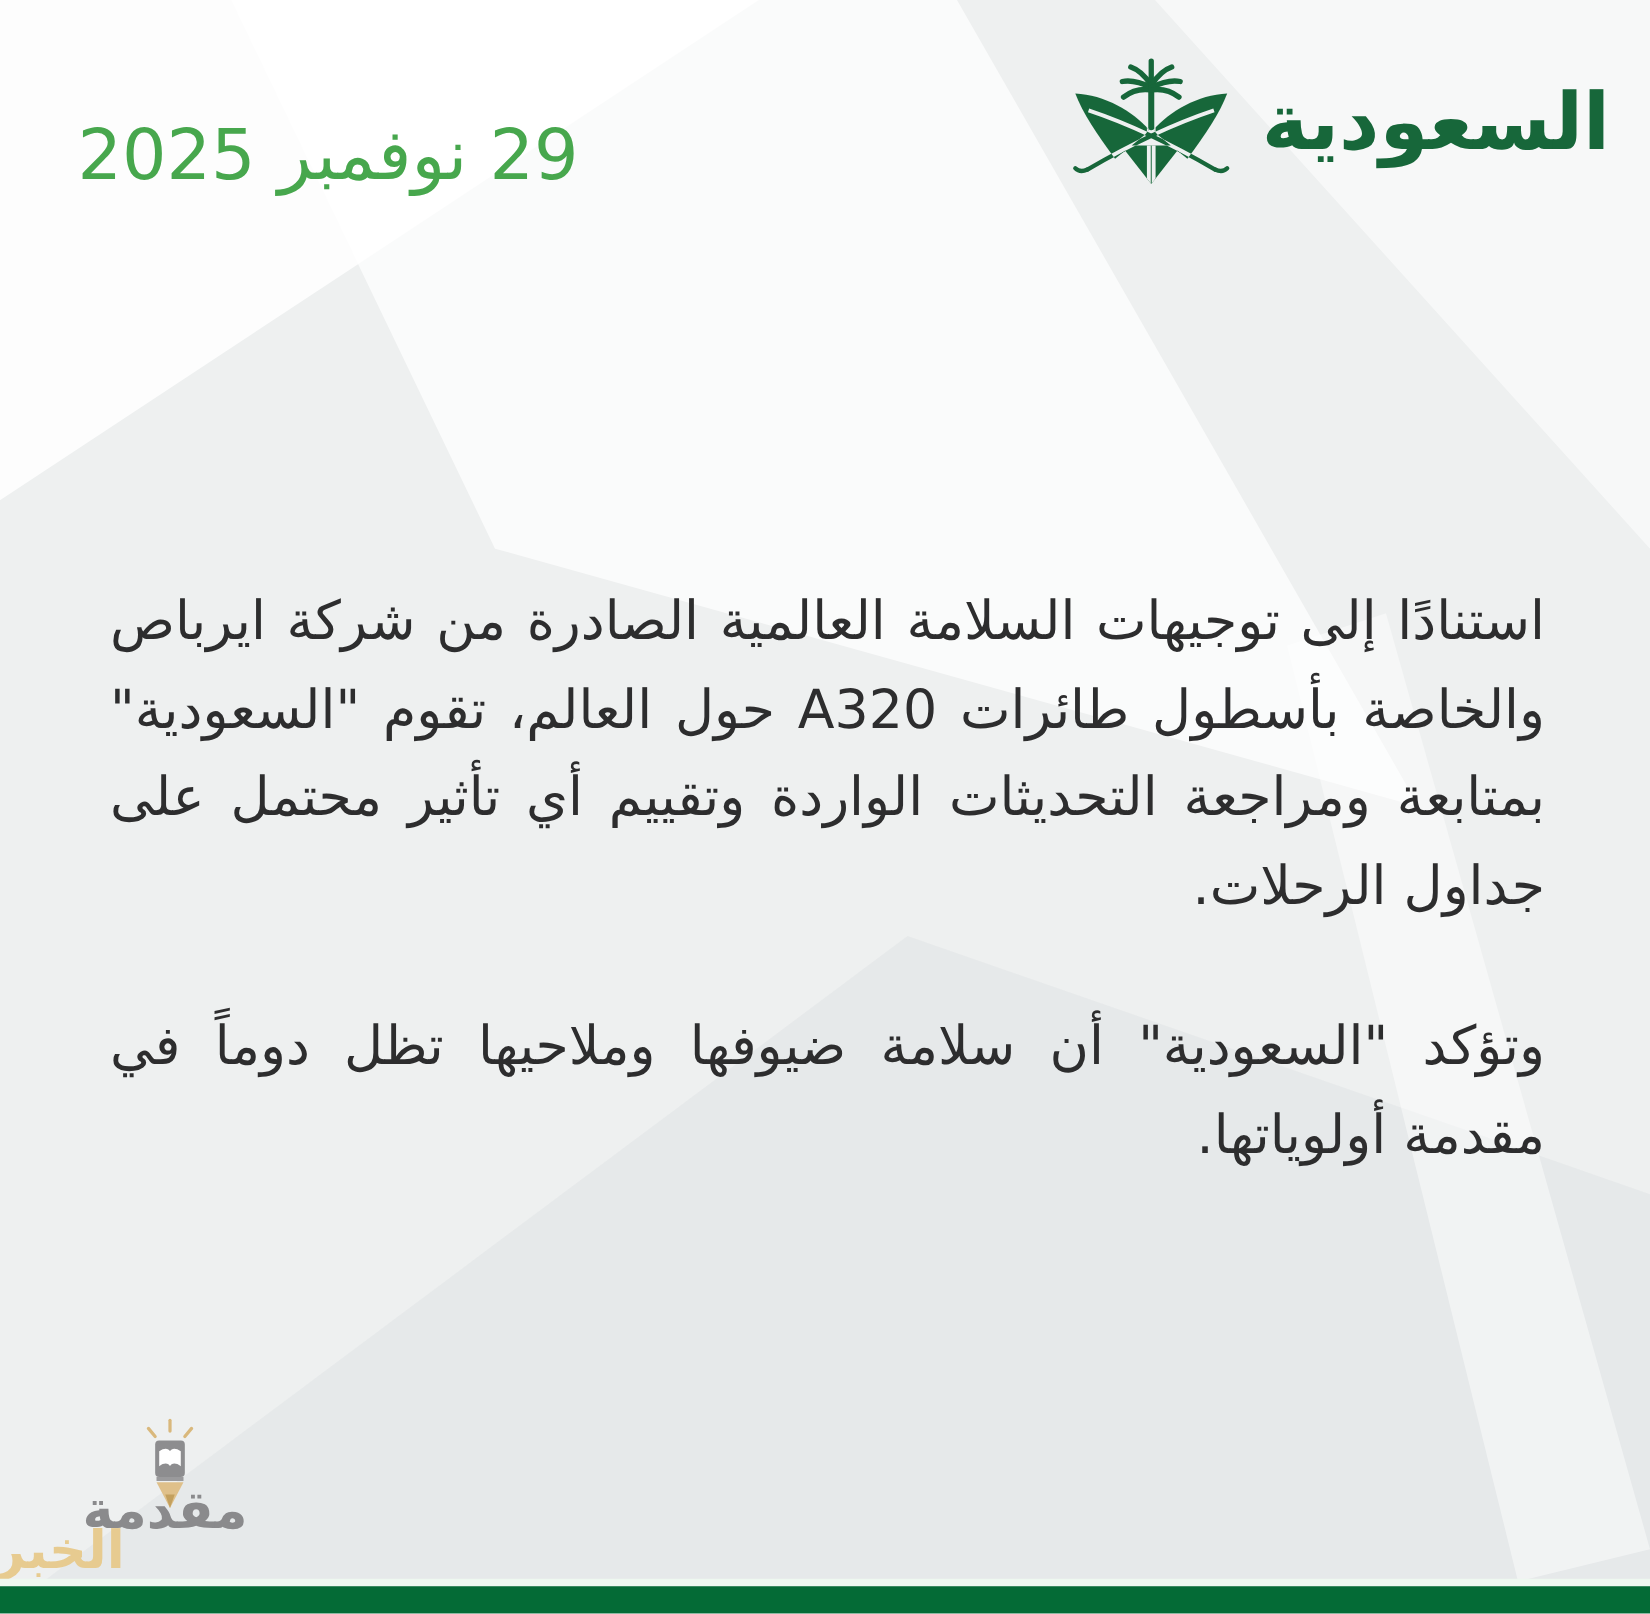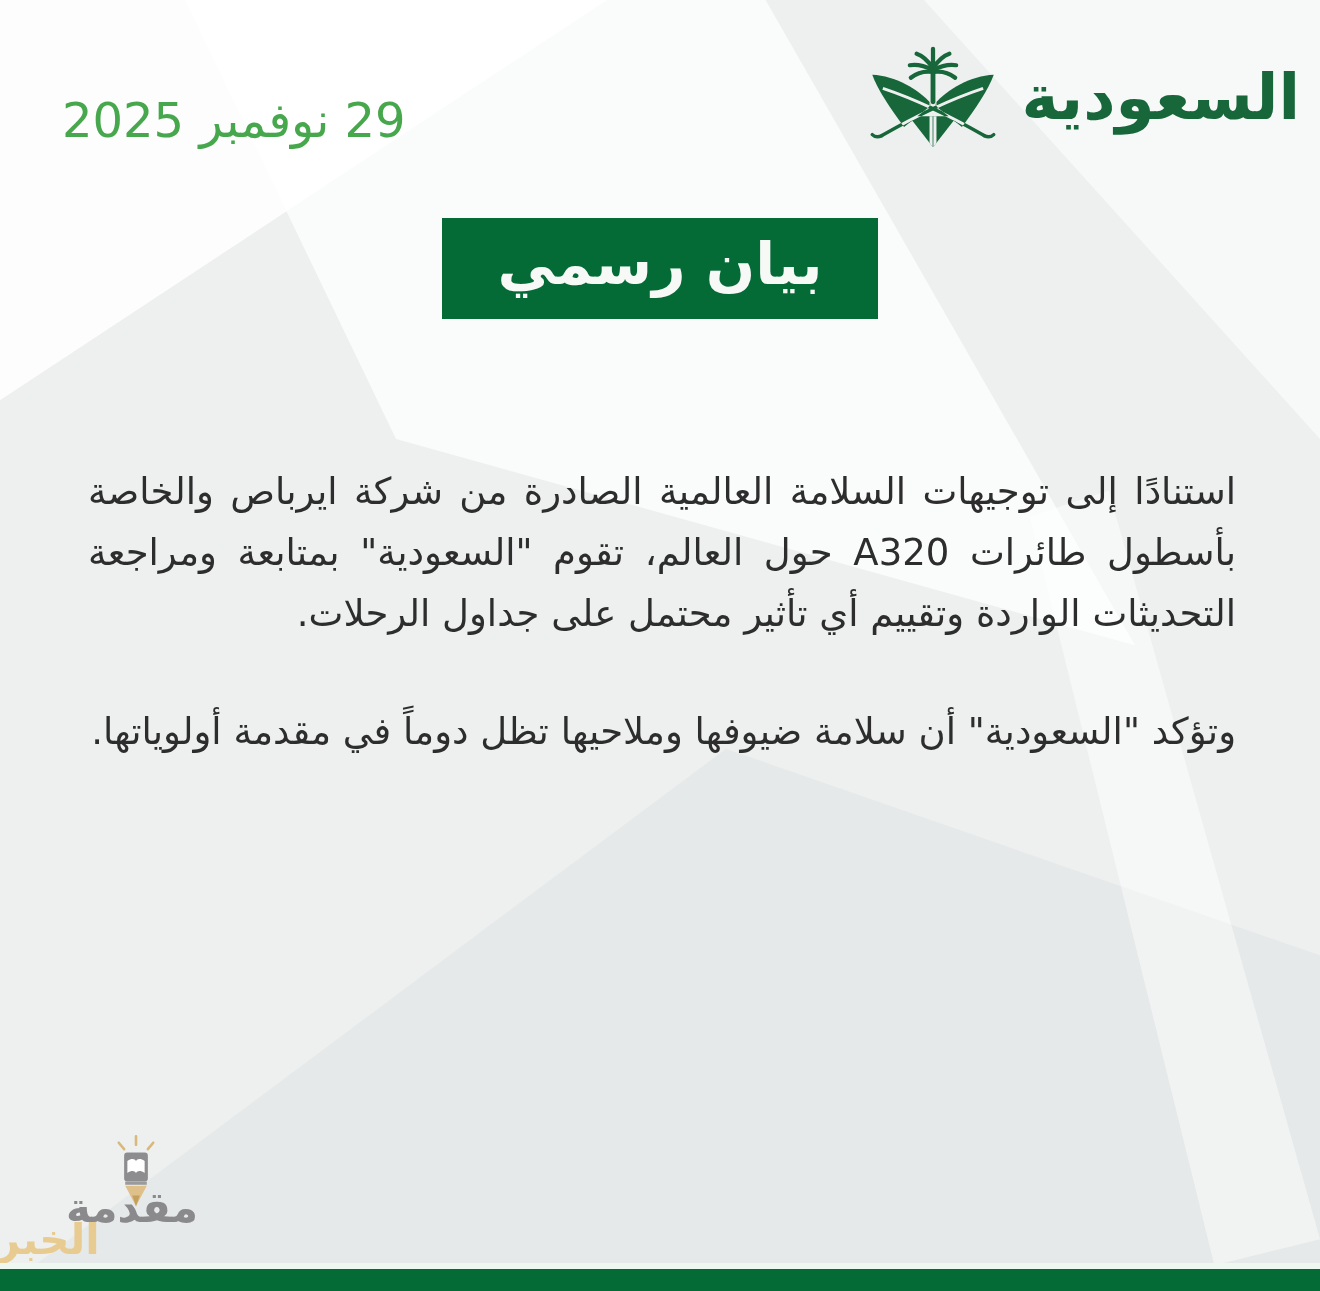--- a/index.html
+++ b/index.html
@@ -16,24 +16,24 @@
   .facet-a { background: rgba(255,255,255,0.85); clip-path: polygon(0 0, 46% 0, 0 31%); }
   .facet-b { background: rgba(255,255,255,0.70); clip-path: polygon(14% 0, 58% 0, 86% 50%, 30% 34%); }
   .facet-c { background: rgba(255,255,255,0.55); clip-path: polygon(70% 0, 100% 0, 100% 34%); }
   .facet-d { background: rgba(213,216,219,0.28); clip-path: polygon(0 100%, 55% 58%, 100% 74%, 100% 100%); }
   .facet-e { background: rgba(255,255,255,0.45); clip-path: polygon(78% 40%, 84% 38%, 100% 96%, 92% 98%); }
 
   
   .date {
     position: absolute; top: 92px; left: 62px;
     direction: rtl;
-    font-size: 48px; font-weight: 500; letter-spacing: 0;
+    font-size: 56px; font-weight: 500; letter-spacing: 0;
     color: #47a74d;
   }
-  .logo { position: absolute; top: 44px; right: 20px; display: flex; align-items: flex-end; gap: 24px; }
+  .logo { position: absolute; top: 44px; right: 32px; display: flex; align-items: flex-end; gap: 24px; }
   .logo .emblem { width: 128px; height: 108px; display: block; }
   .wordmark {
     direction: rtl;
     font-size: 63px; font-weight: bold; color: #17673a;
     line-height: 108px; letter-spacing: -1px;
   }
 
   
   .banner {
     position: absolute; top: 218px; left: 50%; transform: translateX(-50%);
@@ -46,21 +46,21 @@
     padding-bottom: 10px;
   }
 
   
   .content {
     position: absolute; top: 462px; right: 84px; left: 88px;
   }
   .content p {
     direction: rtl; text-align: justify;
     margin: 0 0 57px 0;
-    font-size: 37px; line-height: 1.645; font-weight: 500;
+    font-size: 43px; line-height: 1.645; font-weight: 500;
     color: #2d2d2e;
   }
   .content p:last-child { margin-bottom: 0; }
 
   
   .watermark { position: absolute; left: 0; bottom: 22px; width: 190px; height: 152px; }
   .wm-icon { position: absolute; left: 112px; top: 16px; width: 48px; height: 82px; }
   .wm-top {
     position: absolute; left: 66px; top: 66px;
     font-size: 42px; font-weight: bold; color: #8a8a8c; direction: rtl;
@@ -124,23 +124,20 @@
         <path d="M66 25 Q58 13 49 10" stroke-width="4.4"></path>
         <path d="M66 24 Q66 12 66 5" stroke-width="4.4"></path>
         <path d="M66 25 Q74 13 83 10" stroke-width="4.4"></path>
         <path d="M66 27 Q80 20 90 22" stroke-width="4.4"></path>
         <path d="M66 29 Q79 27 89 35" stroke-width="4.4"></path>
       </g>
     </svg>
     <div class="wordmark">السعودية</div>
   </div>
 
-  <div class="banner">
-    <div class="banner-title">بيان رسمي</div>
-  </div>
 
   <div class="content">
     <p>استنادًا إلى توجيهات السلامة العالمية الصادرة من شركة ايرباص والخاصة بأسطول طائرات A320 حول العالم، تقوم "السعودية" بمتابعة ومراجعة التحديثات الواردة وتقييم أي تأثير محتمل على جداول الرحلات.</p>
     <p>وتؤكد "السعودية" أن سلامة ضيوفها وملاحيها تظل دوماً في مقدمة أولوياتها.</p>
   </div>
 
   <div class="watermark">
     <svg class="wm-icon" viewBox="0 0 44 76" xmlns="http://www.w3.org/2000/svg" aria-hidden="true">
       <g stroke="#d9b87c" stroke-width="2.4" stroke-linecap="round" fill="none">
         <path d="M11 15 L6 9"></path>

